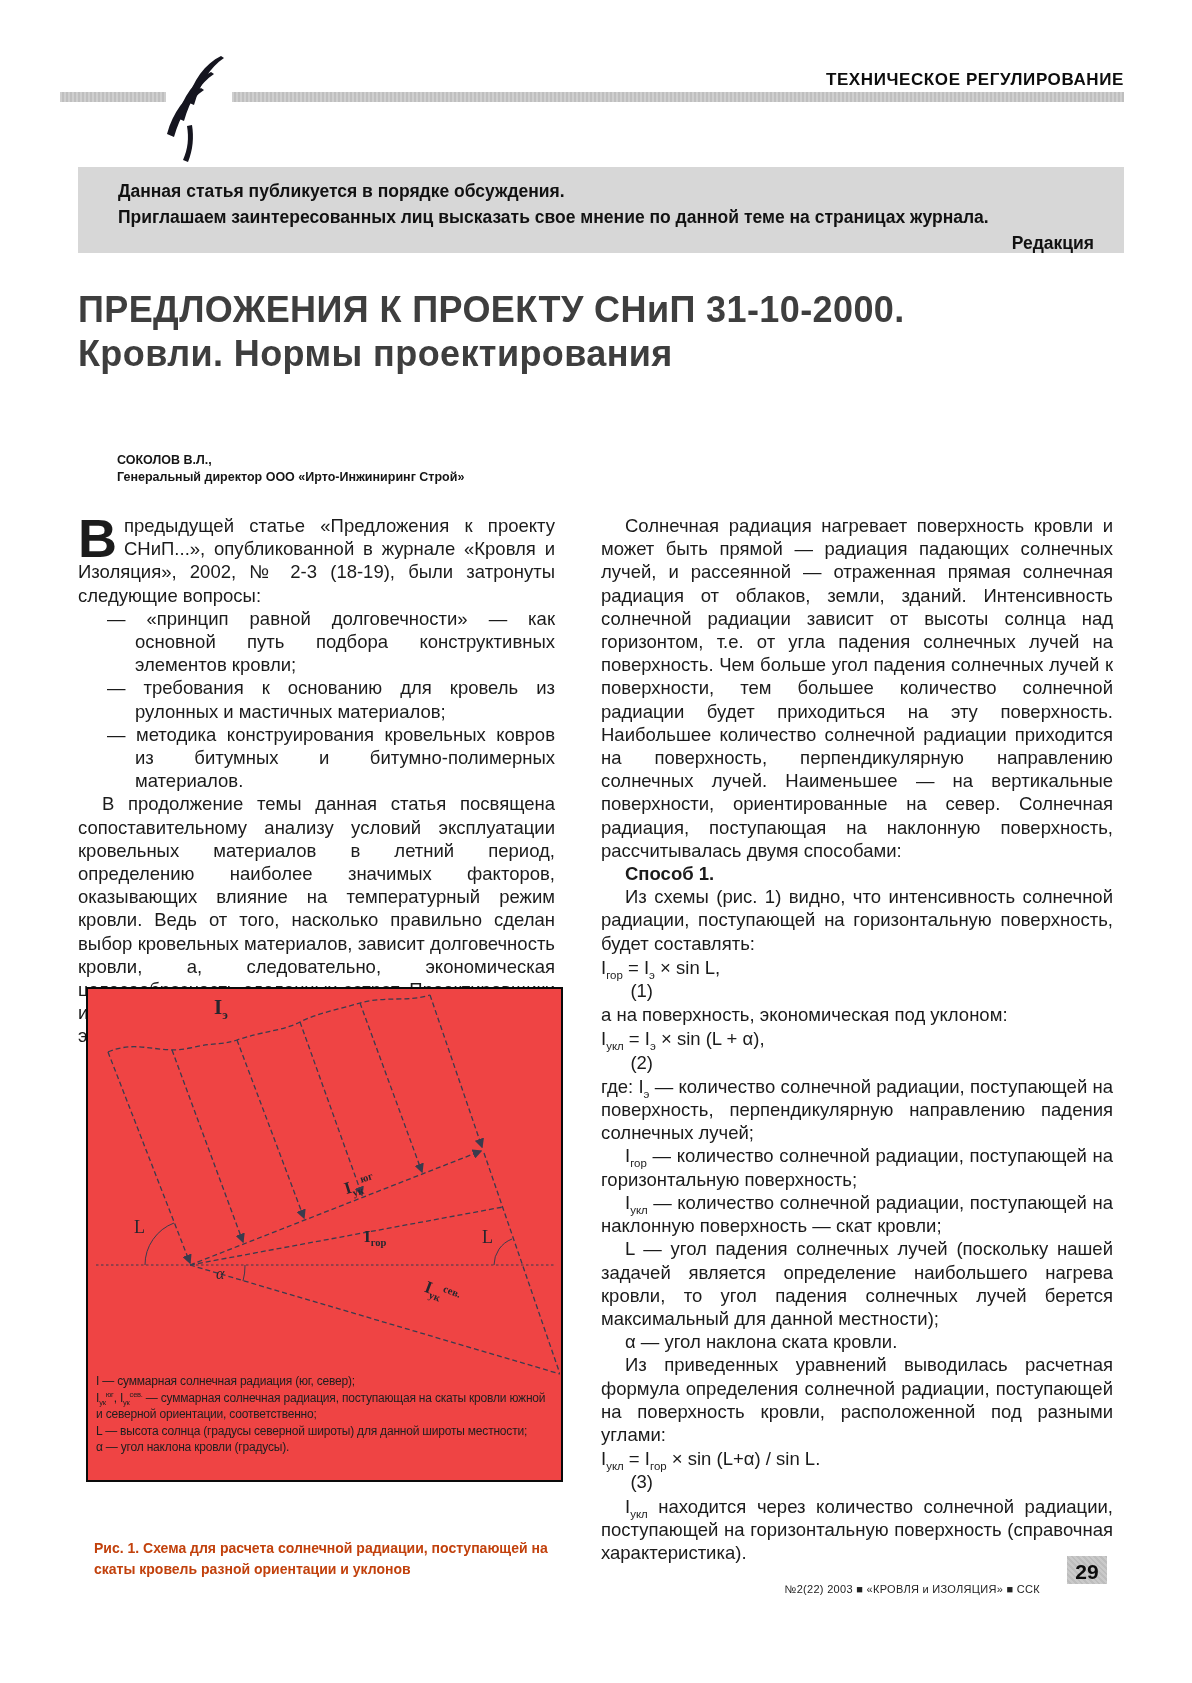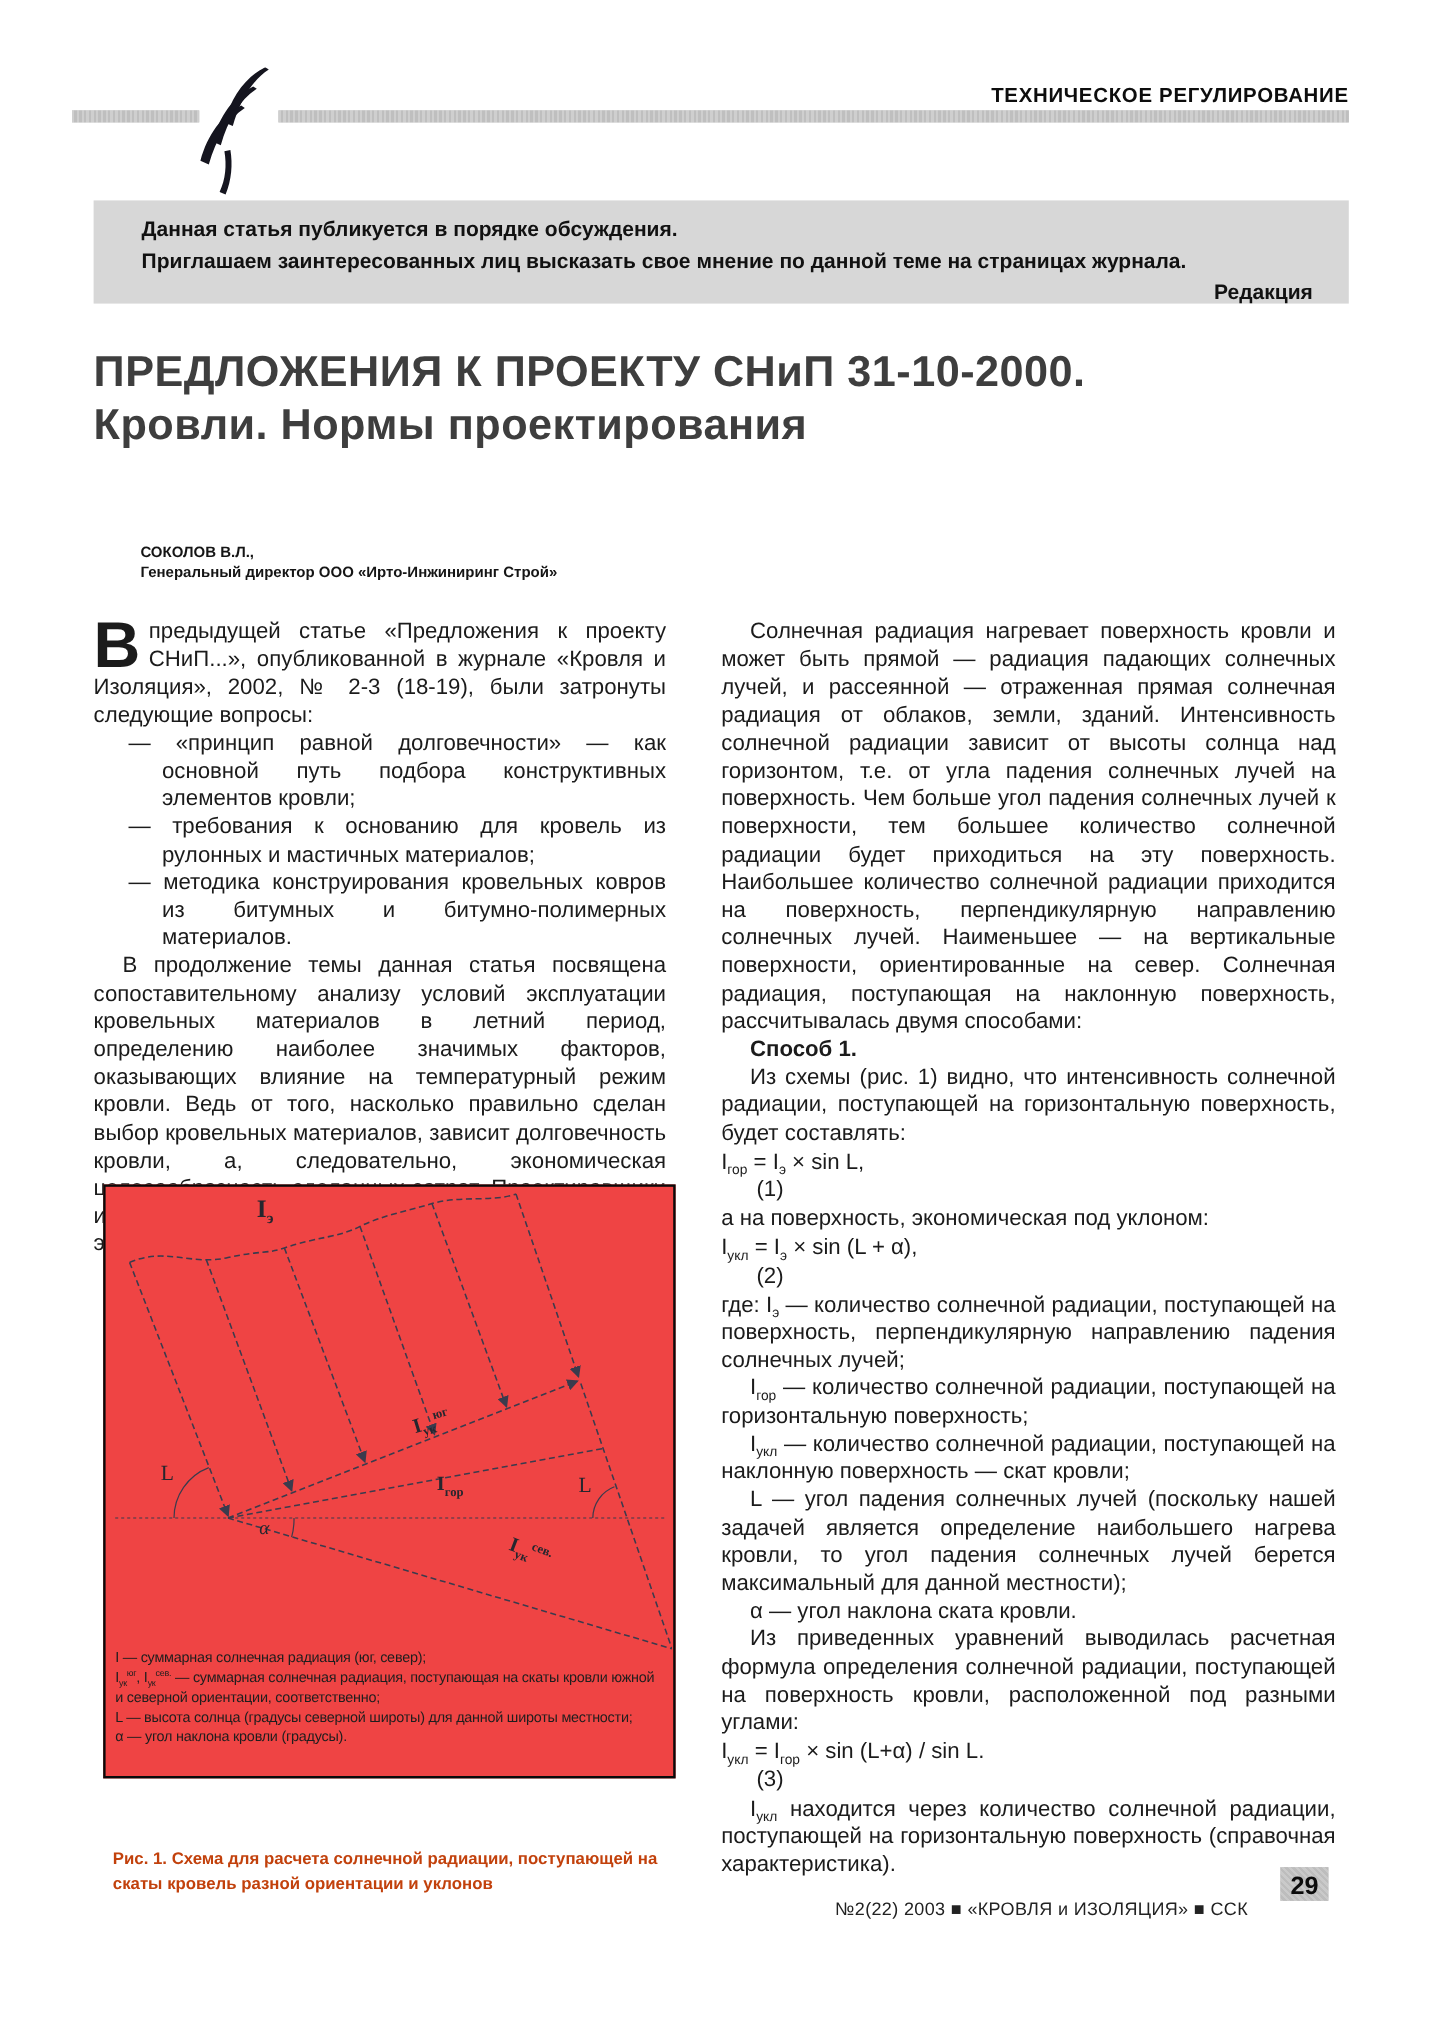--- a/index.html
+++ b/index.html
@@ -54,21 +54,21 @@
   .f-l-left{left:46px;top:228px;font-size:18px;}
   .f-l-right{left:394px;top:238px;font-size:18px;}
   .f-alpha{left:128px;top:276px;font-size:16px;font-style:italic;}
   .legend{position:absolute;left:8px;top:384px;width:456px;font-size:12px;line-height:16.5px;
           letter-spacing:-.2px;text-align:left;color:#1e1e1e;}
   .legend div{margin:0;}
   .caption{position:absolute;left:94px;top:1494px;width:466px;font-size:14px;font-weight:bold;
            line-height:21px;color:#c2410c;margin-top:44px;}
 
   
-  .footer-info{position:absolute;top:1583px;right:152px;font-size:15px;letter-spacing:.3px;color:#222;}
+  .footer-info{position:absolute;top:1583px;right:152px;font-size:11px;letter-spacing:.3px;color:#222;}
   .page-badge{position:absolute;left:1067px;top:1556px;width:40px;height:28px;background:#c3c3c3;
               background-image:repeating-linear-gradient(45deg,#cacaca 0 2px,#bdbdbd 2px 4px);
               display:flex;align-items:flex-end;justify-content:center;}
   .page-badge span{font-size:21px;font-weight:bold;color:#0c0c0c;line-height:24px;}
 </style>
 </head>
 <body>
 
 <div class="page">
 

